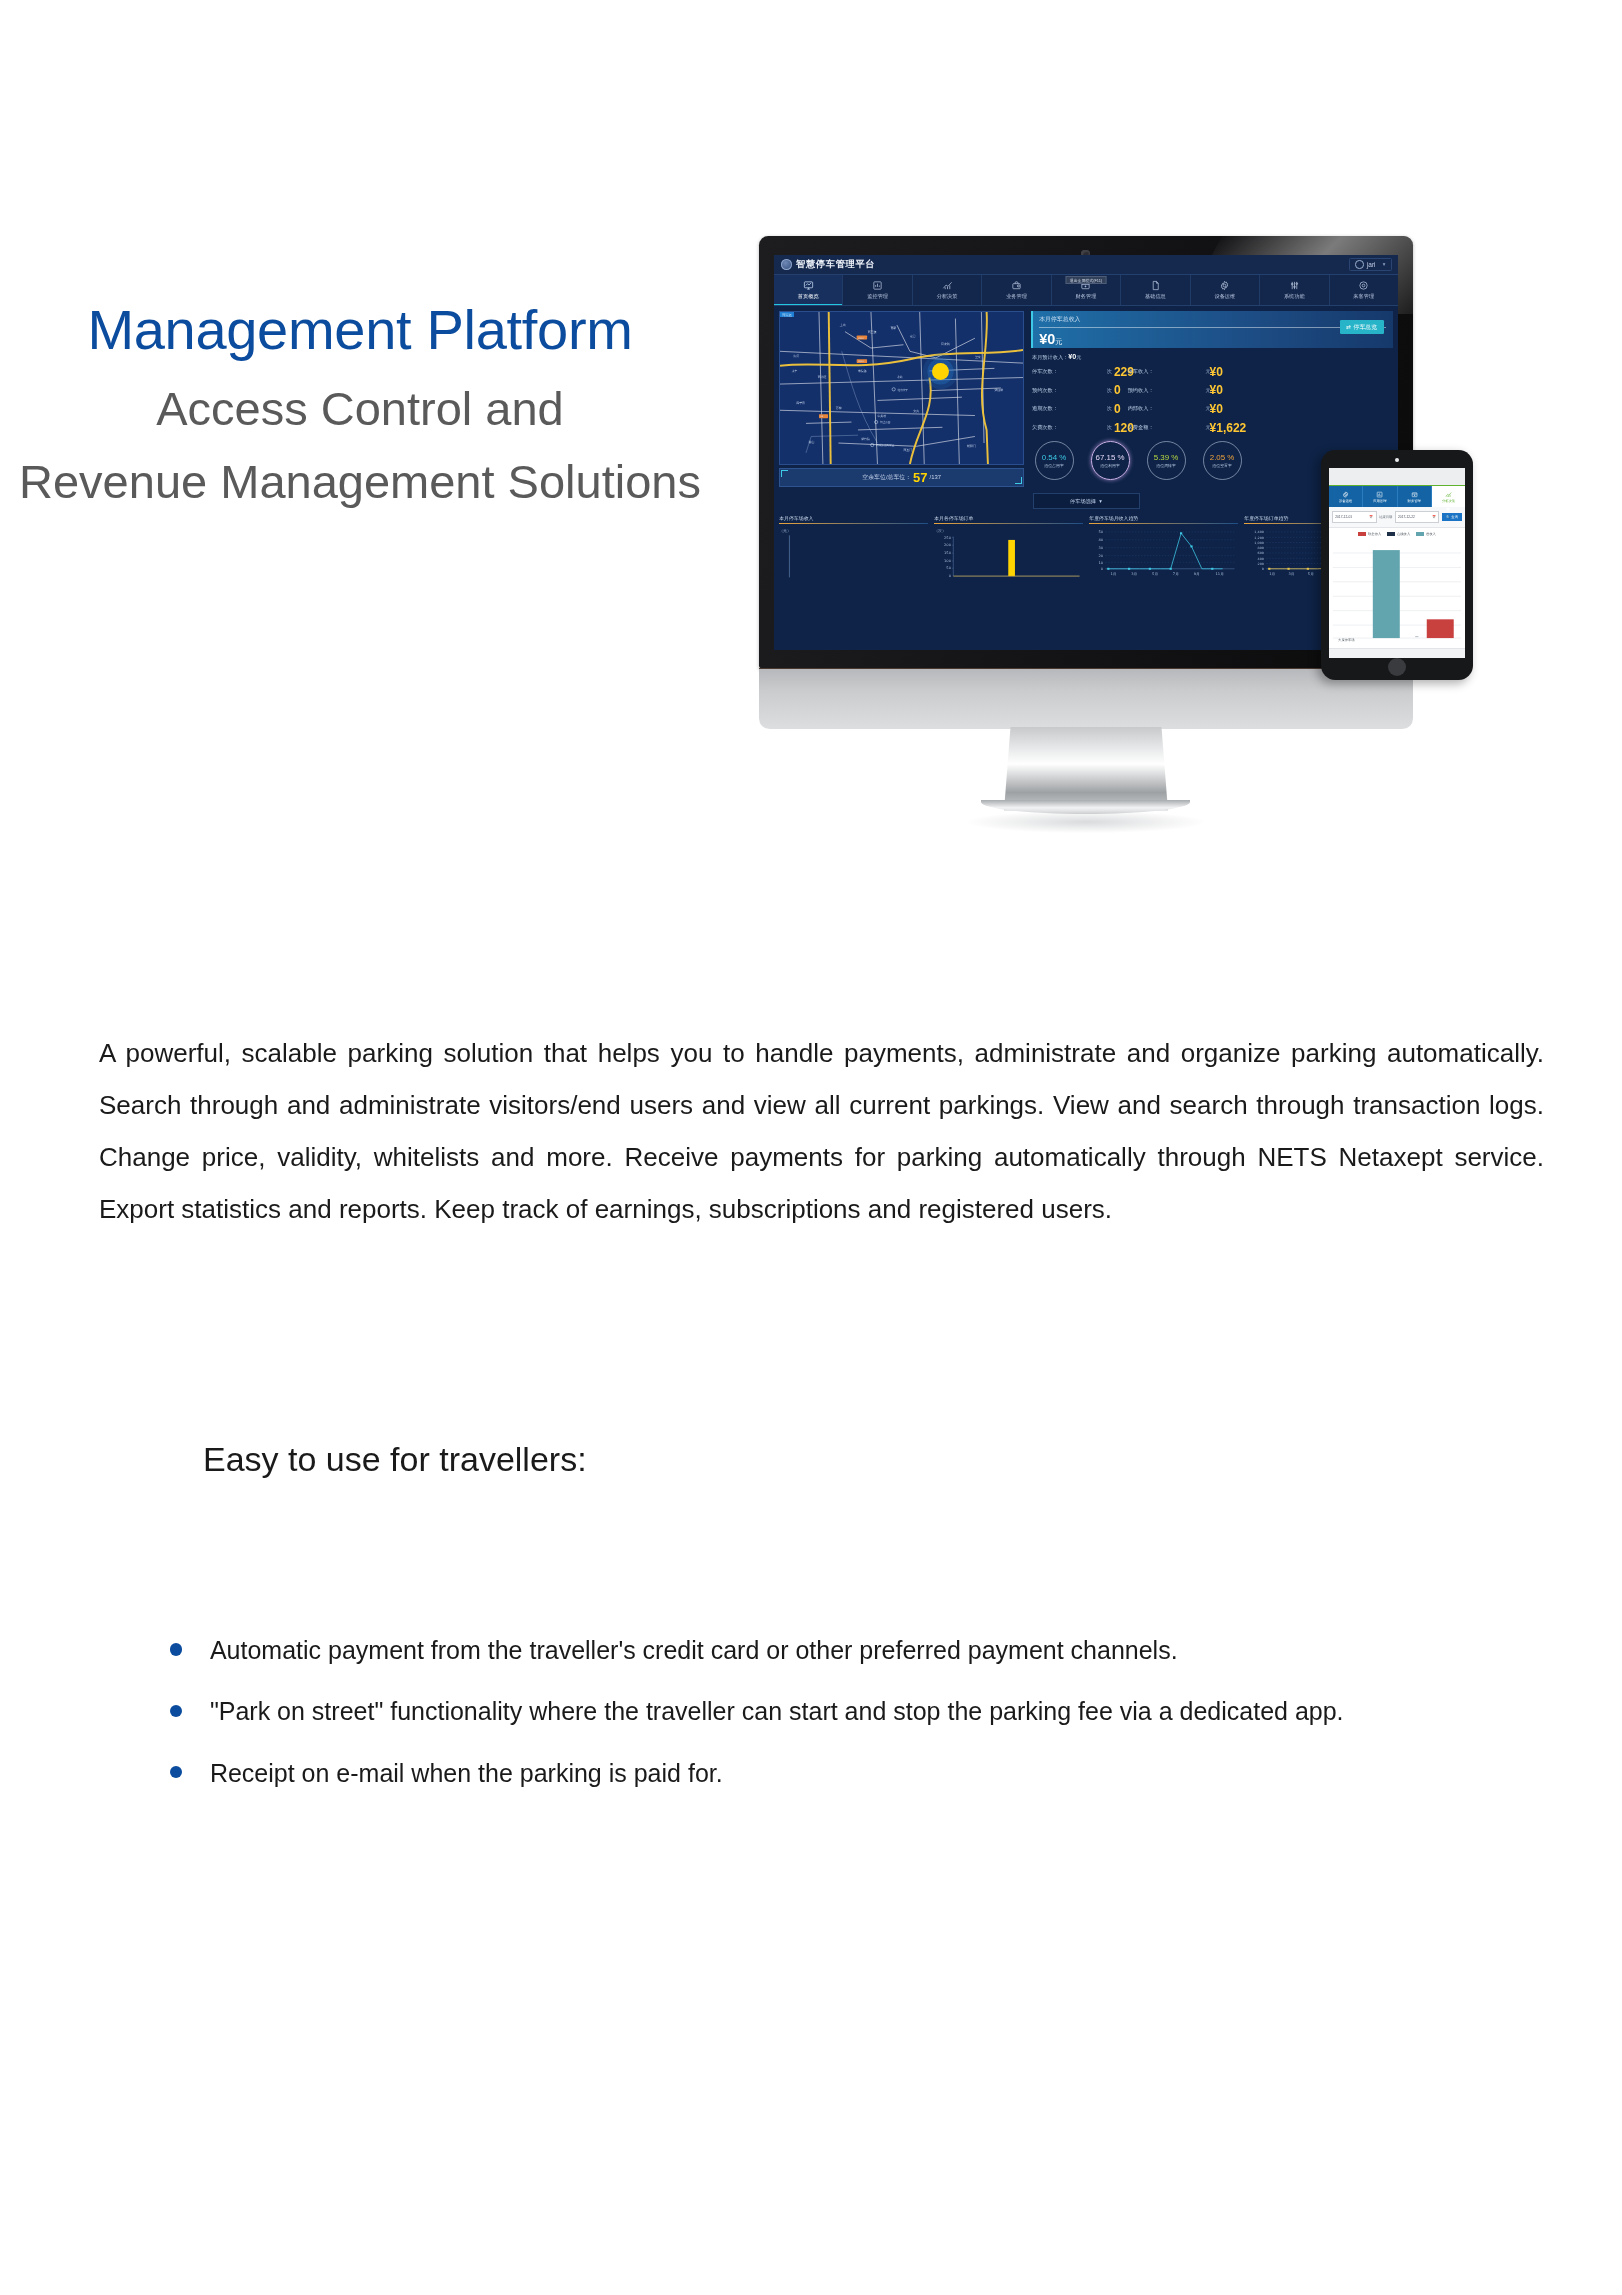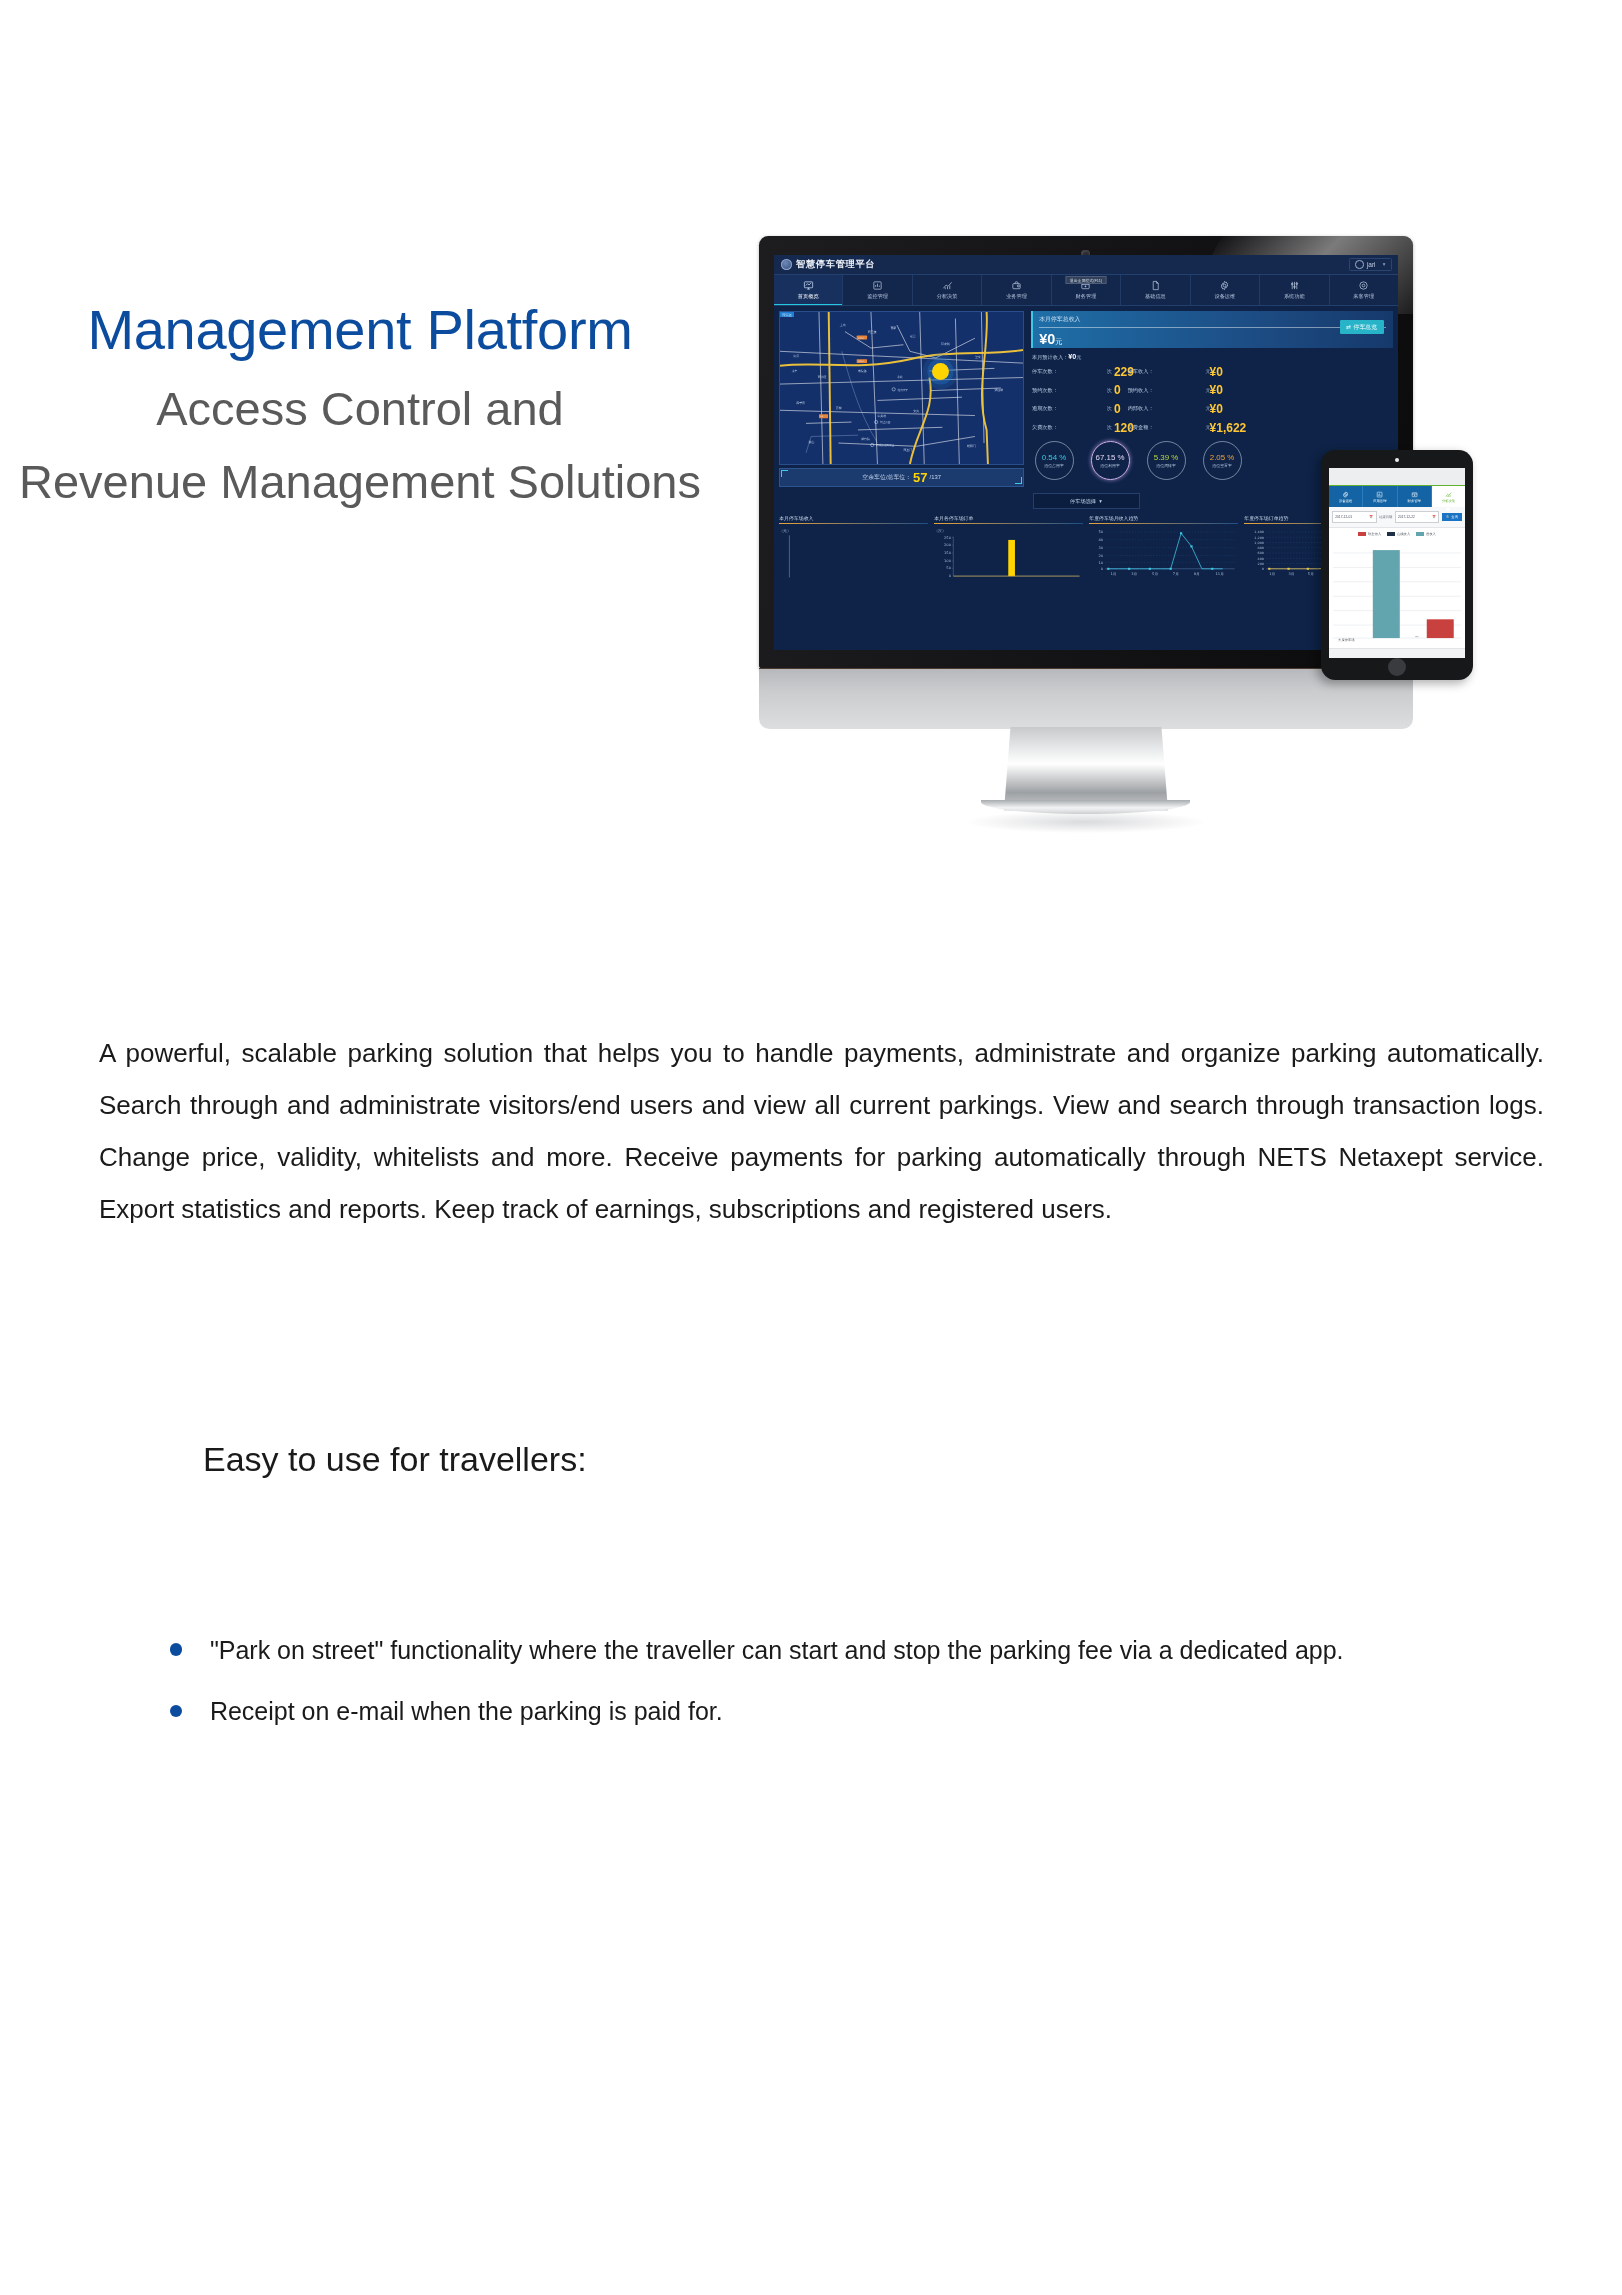--- a/index.html
+++ b/index.html
@@ -1079,20 +1079,24 @@
 
 </div>
 
 <div class="body-copy">A powerful, scalable parking solution that helps you to handle payments, administrate and organize parking automatically. Search through and administrate visitors/end users and view all current parkings. View and search through transaction logs. Change price, validity, whitelists and more. Receive payments for parking automatically through NETS Netaxept service. Export statistics and reports. Keep track of earnings, subscriptions and registered users.</div>
 
 <div class="section-heading">Easy to use for travellers:</div>
 
 <div class="bullets">
   <div class="bullet-row">
     <span class="bullet-dot"></span>
+    <span class="bullet-text justified">Automatic payment from the traveller's credit card or other preferred payment channels.</span>
+  </div>
+  <div class="bullet-row">
+    <span class="bullet-dot"></span>
     <span class="bullet-text justified short">"Park on street" functionality where the traveller can start and stop the parking fee via a dedicated app.</span>
   </div>
   <div class="bullet-row">
     <span class="bullet-dot"></span>
     <span class="bullet-text">Receipt on e-mail when the parking is paid for.</span>
   </div>
 </div>
 
 
 </body></html>

